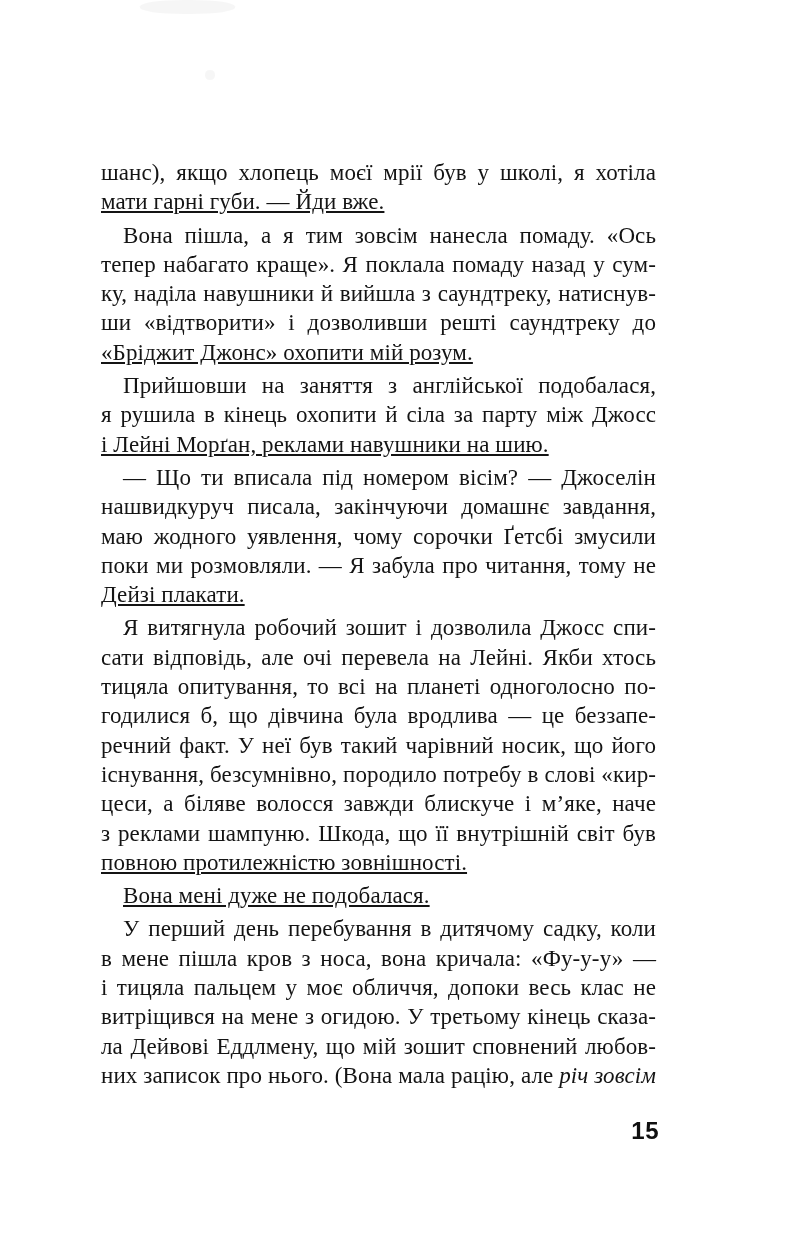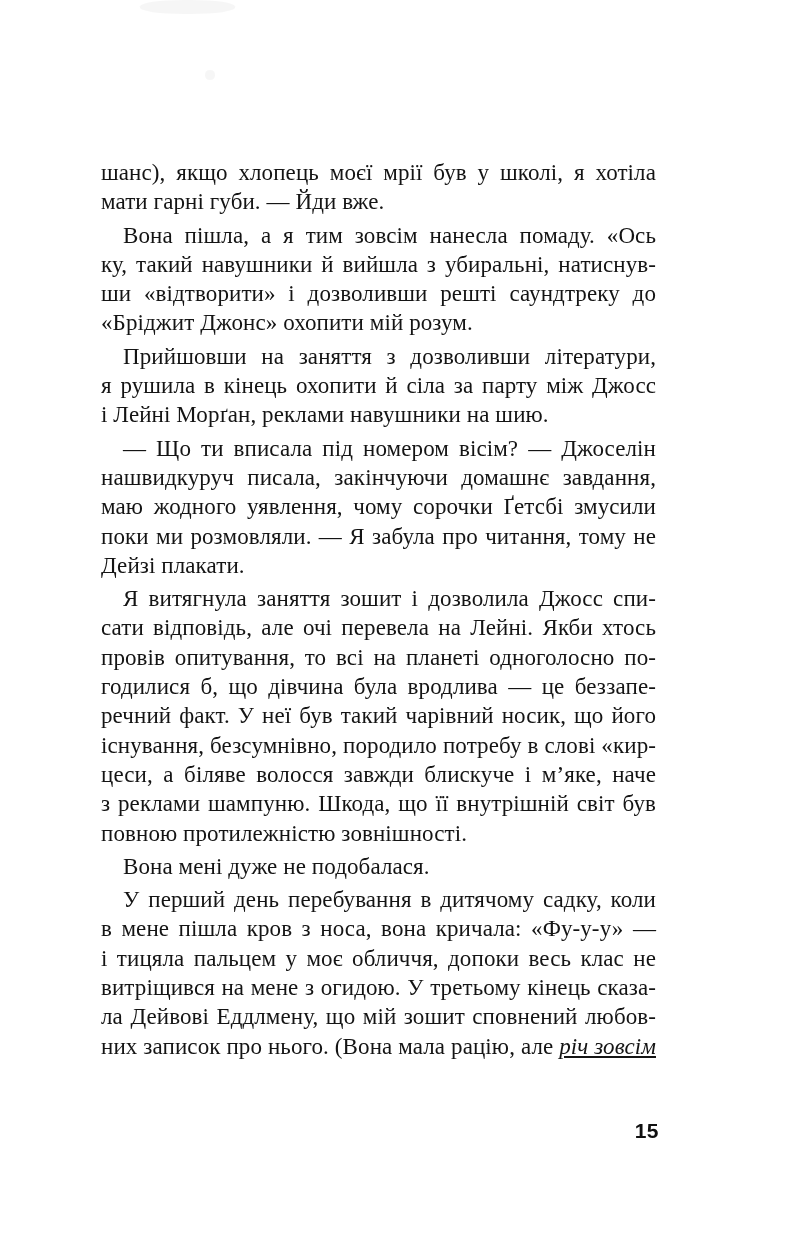--- a/index.html
+++ b/index.html
@@ -24,30 +24,30 @@
     font-size: 23px;
     line-height: 29.3px;
     letter-spacing: 0.1px;
   }
   .paragraph { margin: 4px; padding: 0; }
   .line {
     text-align: justify;
     text-align-last: justify;
     text-justify: inter-word;
   }
-  .line.last { text-align-last: left; }
+  .line.last { text-align-last: left; text-decoration: underline; }
   .line.first { text-indent: 22px; }
-  .italic { font-style: italic; text-decoration: underline; }
+  .italic { font-style: italic; }
   .page-number {
     position: absolute;
     top: 1122px;
     right: 141px;
     font-family: "Liberation Sans", sans-serif;
     font-weight: 700;
-    font-size: 21px;
+    font-size: 24px;
     line-height: 18px;
     color: #101010;
     letter-spacing: 0.5px;
   }
   
   .artifact {
     position: absolute;
     background: rgba(0, 0, 0, 0.035);
     border-radius: 45%;
     pointer-events: none;
@@ -64,40 +64,41 @@
   <div class="artifact a2"></div>
   <div class="artifact a3"></div>
 
   <div class="text-block">
       <div class="paragraph">
         <div class="line"><span>шанс), якщо хлопець моєї мрії був у школі, я хотіла</span></div>
         <div class="line last"><span>мати гарні губи. — Йди вже.</span></div>
       </div>
       <div class="paragraph">
         <div class="line first"><span>Вона пішла, а я тим зовсім нанесла помаду. «Ось</span></div>
-        <div class="line"><span>ку, такий навушники й вийшла з убиральні, натиснув-</span></div>
+        <div class="line"><span>тепер набагато краще». Я поклала помаду назад у сум-</span></div>
+        <div class="line"><span>ку, наділа навушники й вийшла з саундтреку, натиснув-</span></div>
         <div class="line"><span>ши «відтворити» і дозволивши решті саундтреку до</span></div>
         <div class="line last"><span>«Бріджит Джонс» охопити мій розум.</span></div>
       </div>
       <div class="paragraph">
-        <div class="line first"><span>Прийшовши на заняття з дозволивши літератури,</span></div>
+        <div class="line first"><span>Прийшовши на заняття з англійської подобалася,</span></div>
         <div class="line"><span>я рушила в кінець охопити й сіла за парту між Джосс</span></div>
         <div class="line last"><span>і Лейні Морґан, реклами навушники на шию.</span></div>
       </div>
       <div class="paragraph">
         <div class="line first"><span>— Що ти вписала під номером вісім? — Джоселін</span></div>
         <div class="line"><span>нашвидкуруч писала, закінчуючи домашнє завдання,</span></div>
         <div class="line"><span>маю жодного уявлення, чому сорочки Ґетсбі змусили</span></div>
         <div class="line"><span>поки ми розмовляли. — Я забула про читання, тому не</span></div>
         <div class="line last"><span>Дейзі плакати.</span></div>
       </div>
       <div class="paragraph">
-        <div class="line first"><span>Я витягнула заняття зошит і дозволила Джосс спи-</span></div>
+        <div class="line first"><span>Я витягнула робочий зошит і дозволила Джосс спи-</span></div>
         <div class="line"><span>сати відповідь, але очі перевела на Лейні. Якби хтось</span></div>
-        <div class="line"><span>провів опитування, то всі на планеті одноголосно по-</span></div>
+        <div class="line"><span>тицяла опитування, то всі на планеті одноголосно по-</span></div>
         <div class="line"><span>годилися б, що дівчина була вродлива — це беззапе-</span></div>
         <div class="line"><span>речний факт. У неї був такий чарівний носик, що його</span></div>
         <div class="line"><span>існування, безсумнівно, породило потребу в слові «кир-</span></div>
         <div class="line"><span>цеси, а біляве волосся завжди блискуче і м’яке, наче</span></div>
         <div class="line"><span>з реклами шампуню. Шкода, що її внутрішній світ був</span></div>
         <div class="line last"><span>повною протилежністю зовнішності.</span></div>
       </div>
       <div class="paragraph">
         <div class="line first last"><span>Вона мені дуже не подобалася.</span></div>
       </div>

